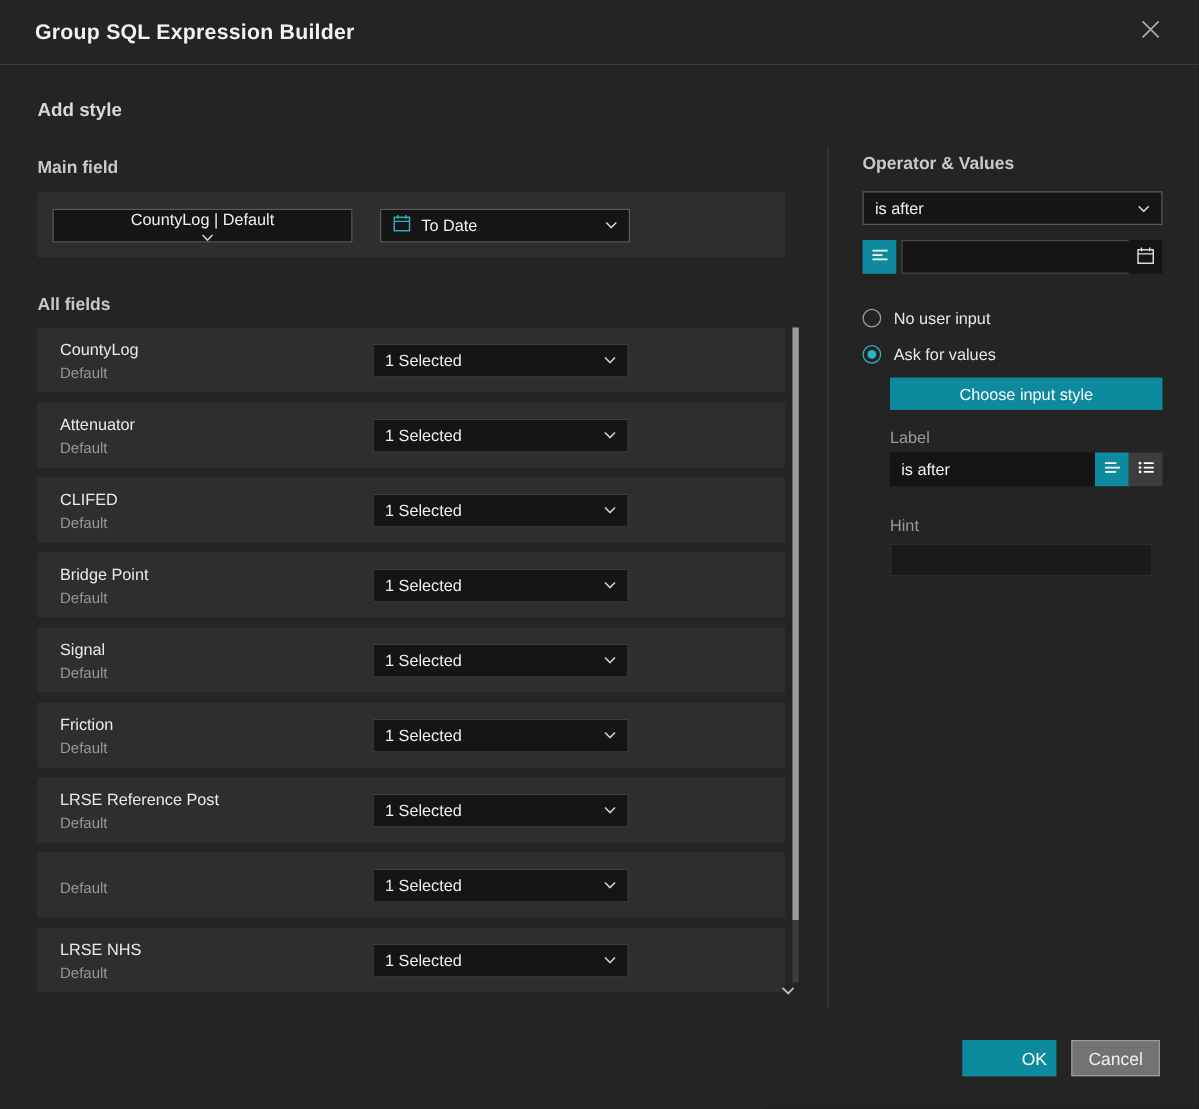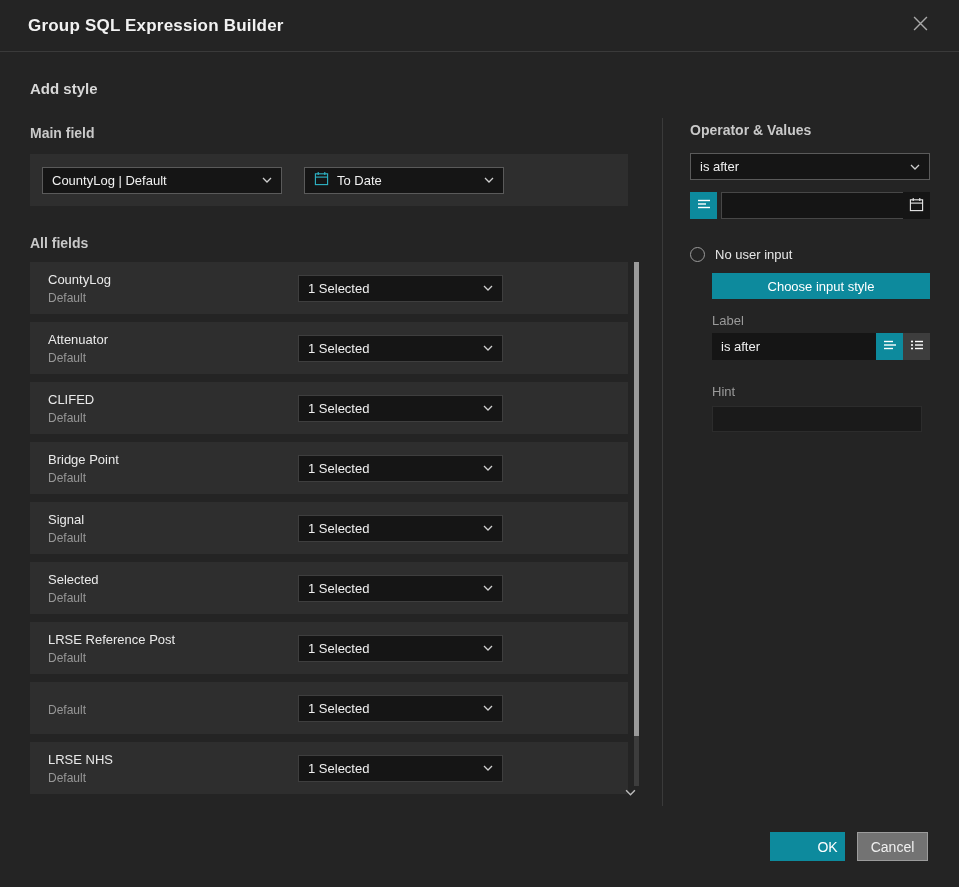--- a/index.html
+++ b/index.html
@@ -40,21 +40,21 @@
   }
 
   
   .left-col { position: absolute; left: 30px; top: 80px; width: 612px; }
   .add-fields-heading { font-size: 15px; font-weight: bold; color: #d8d8d8; }
   .main-field-label { margin-top: 28px; }
   .main-panel {
     margin-top: 13px; height: 52px; background: #2e2e2e;
     display: flex; align-items: center; padding-left: 12px; gap: 22px; width: 598px;
   }
-  .main-field-select { width: 240px; }
+  .main-field-select { width: 240px; flex-direction: column; }
   .date-type-select { width: 200px; }
 
   .all-fields-label { margin-top: 29px; }
   .fields-list { margin-top: 11px; width: 598px; }
   .field-row {
     height: 52px; background: #2e2e2e; margin-bottom: 8px;
     display: flex; align-items: center; padding-left: 18px;
   }
   .field-texts { width: 250px; }
   .field-name { font-size: 13px; color: #eaeaea; }
@@ -265,21 +265,21 @@
       <span class="chev">
         <svg width="10" height="6" viewBox="0 0 10 6">
                 <path d="M1 1l4 4 4-4" fill="none" stroke="#cfcfcf" stroke-width="1.3"></path>
               </svg>
       </span>
     </div>
   </div>
 
   <div class="field-row">
     <div class="field-texts">
-      <div class="field-name">Selected</div>
+      <div class="field-name">Friction</div>
       <div class="field-sub">Default</div>
     </div>
     <div class="select row-select">
       <span class="sel-left">
         <span>1 Selected</span>
       </span>
       <span class="chev">
         <svg width="10" height="6" viewBox="0 0 10 6">
                 <path d="M1 1l4 4 4-4" fill="none" stroke="#cfcfcf" stroke-width="1.3"></path>
               </svg>
@@ -386,20 +386,24 @@
               </svg>
           </span>
         </button>
       </div>
     </div>
 
     <div class="radio radio-1" data-checked="false">
       <span class="radio-circle"></span>
       <span>No user input</span>
     </div>
+    <div class="radio radio-2" data-checked="true">
+      <span class="radio-circle"></span>
+      <span>Ask for values</span>
+    </div>
 
     <div class="ask-block">
       <button class="teal-btn choose-style-btn">Choose input style</button>
 
       <div class="caption">Label</div>
       <div class="label-row">
         <input class="label-input" value="is after" style="">
         <button class="style-btn active">
           <span>
             <svg width="14" height="14" viewBox="0 0 14 14" stroke="#ffffff" stroke-width="1.4">

